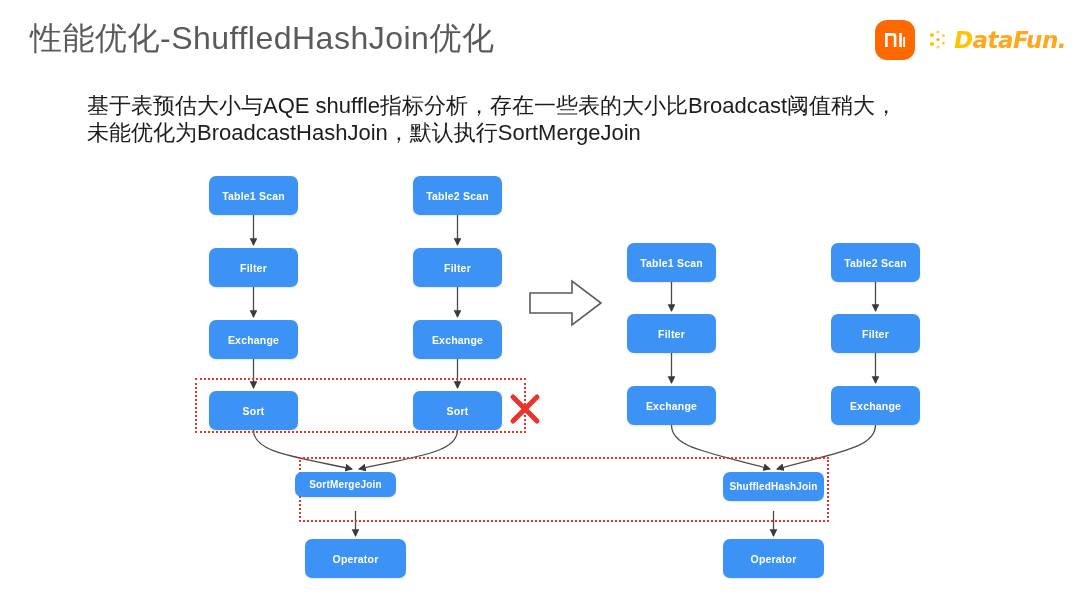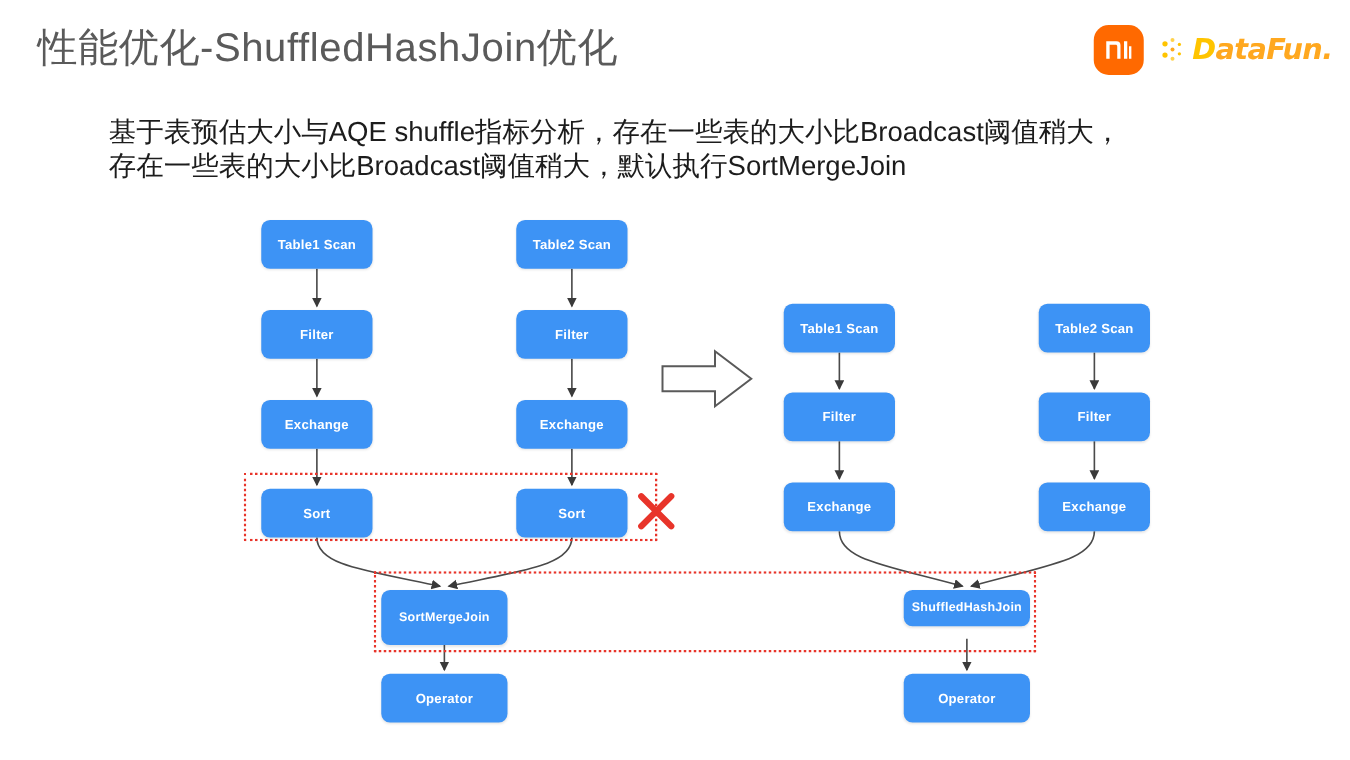--- a/index.html
+++ b/index.html
@@ -92,21 +92,21 @@
         <circle cx="9" cy="18" r="1.6" fill="#ffd24d"></circle>
         <circle cx="14.5" cy="6.5" r="1.3" fill="#ffc400"></circle>
         <circle cx="14.5" cy="14" r="1.3" fill="#ffc400"></circle>
       </svg>
       <div class="df-word"><span class="b">D</span><span>ataFun.</span></div>
     </div>
   </div>
 
   <div class="para">
     <div>基于表预估大小与AQE shuffle指标分析，存在一些表的大小比Broadcast阈值稍大，</div>
-    <div>存在一些表的大小比Broadcast阈值稍大，默认执行SortMergeJoin</div>
+    <div>未能优化为BroadcastHashJoin，默认执行SortMergeJoin</div>
   </div>
 
   <div class="diagram">
 
     <svg class="links" aria-hidden="true">
       <defs>
         <marker id="ah" markerWidth="7" markerHeight="7" refX="5.2" refY="3" orient="auto">
           <path d="M0,0 L6,3 L0,6 z" fill="#3a3a3a"></path>
         </marker>
       </defs>
@@ -146,21 +146,21 @@
     <div class="dashbox" style="left:299px;top:457px;width:526px;height:61px;"></div>
 
     <div class="node" style="left:209px;top:176px;width:89px;height:39px;">Table1 Scan</div>
     <div class="node" style="left:413px;top:176px;width:89px;height:39px;">Table2 Scan</div>
     <div class="node" style="left:209px;top:248px;width:89px;height:39px;">Filter</div>
     <div class="node" style="left:413px;top:248px;width:89px;height:39px;">Filter</div>
     <div class="node" style="left:209px;top:320px;width:89px;height:39px;">Exchange</div>
     <div class="node" style="left:413px;top:320px;width:89px;height:39px;">Exchange</div>
     <div class="node" style="left:209px;top:391px;width:89px;height:39px;">Sort</div>
     <div class="node" style="left:413px;top:391px;width:89px;height:39px;">Sort</div>
-    <div class="node wide" style="left:305px;top:472px;width:101px;height:44px;">SortMergeJoin</div>
+    <div class="node wide" style="left:295px;top:472px;width:101px;height:25px;">SortMergeJoin</div>
     <div class="node" style="left:305px;top:539px;width:101px;height:39px;">Operator</div>
 
     <svg class="xmark" style="left:508px;top:392px;" width="34" height="34" aria-hidden="true">
       <g stroke="#e8342a" stroke-width="5" stroke-linecap="round">
         <line x1="5" y1="5" x2="29" y2="29"></line>
         <line x1="29" y1="5" x2="5" y2="29"></line>
       </g>
     </svg>
 
     <div class="node" style="left:627px;top:243px;width:89px;height:39px;">Table1 Scan</div>

